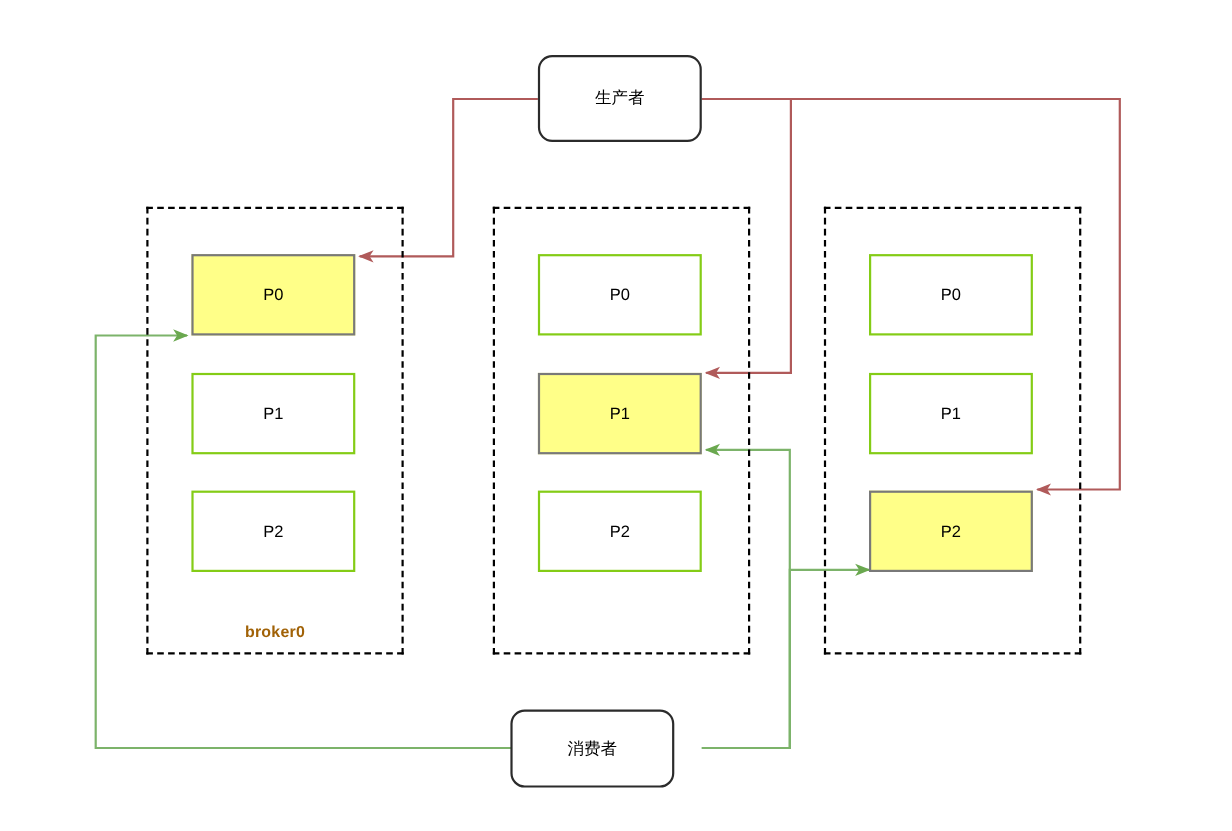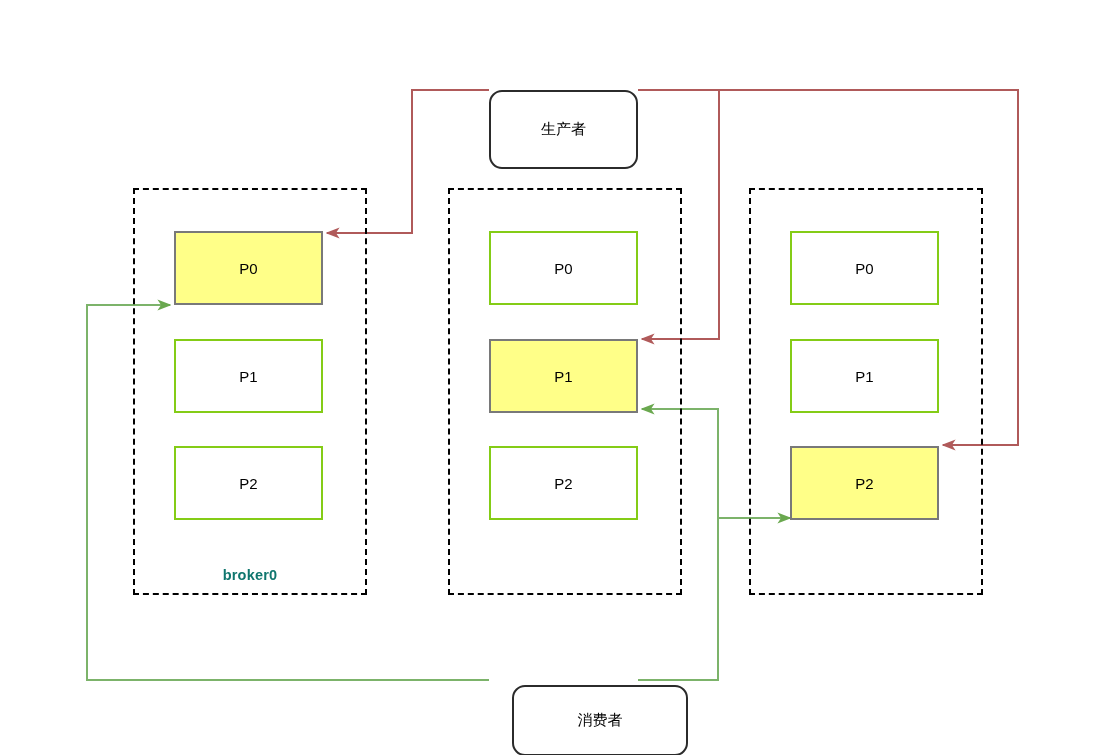--- a/index.html
+++ b/index.html
@@ -32,21 +32,21 @@
     background: transparent;
   }
   .broker-label {
     position: absolute;
     left: 0;
     right: 0;
     bottom: 10px;
     text-align: center;
     font-size: 14.5px;
     font-weight: bold;
-    color: #0f766e;
+    color: #a16207;
     letter-spacing: 0.2px;
   }
   .partition {
     position: absolute;
     box-sizing: border-box;
     border: 2px solid #84cc16;
     background: #ffffff;
     display: flex;
     align-items: center;
     justify-content: center;
@@ -61,21 +61,20 @@
     position: absolute;
     box-sizing: border-box;
     border: 2px solid #2b2b2b;
     border-radius: 13px;
     background: #ffffff;
     display: flex;
     align-items: center;
     justify-content: center;
     font-size: 15px;
     color: #000000;
-    margin-top: 40px;
   }
 </style>
 </head>
 <body>
 
 <div id="canvas">
 
   <svg id="wires" viewBox="0 0 1120 755" xmlns="http://www.w3.org/2000/svg">
     <defs>
       <marker id="arrow-red" viewBox="0 0 10 10" refX="9" refY="5" markerWidth="7" markerHeight="7" orient="auto-start-reverse">
@@ -96,21 +95,21 @@
 
     <path d="M 638 680 L 718 680 L 718 409 L 642 409" fill="none" stroke="#7cb36a" stroke-width="2" marker-end="url(#arrow-green)"></path>
 
     <path d="M 638 680 L 718 680 L 718 518 L 790 518" fill="none" stroke="#7cb36a" stroke-width="2" marker-end="url(#arrow-green)"></path>
   </svg>
 
   <div class="endpoint" style="left:489px; top:50px; width:149px; height:79px;">
     <span>生产者</span>
   </div>
 
-  <div class="endpoint" style="left:512px; top:645px; width:176px; height:71px;">
+  <div class="endpoint" style="left:464px; top:645px; width:149px; height:71px;">
     <span>消费者</span>
   </div>
 
   <div class="broker" style="left:133px; top:188px; width:234px; height:407px;">
     <div class="partition highlight" style="left:39px; top:41px; width:149px; height:74px;">
       <span>P0</span>
     </div>
     <div class="partition" style="left:39px; top:149px; width:149px; height:74px;">
       <span>P1</span>
     </div>

